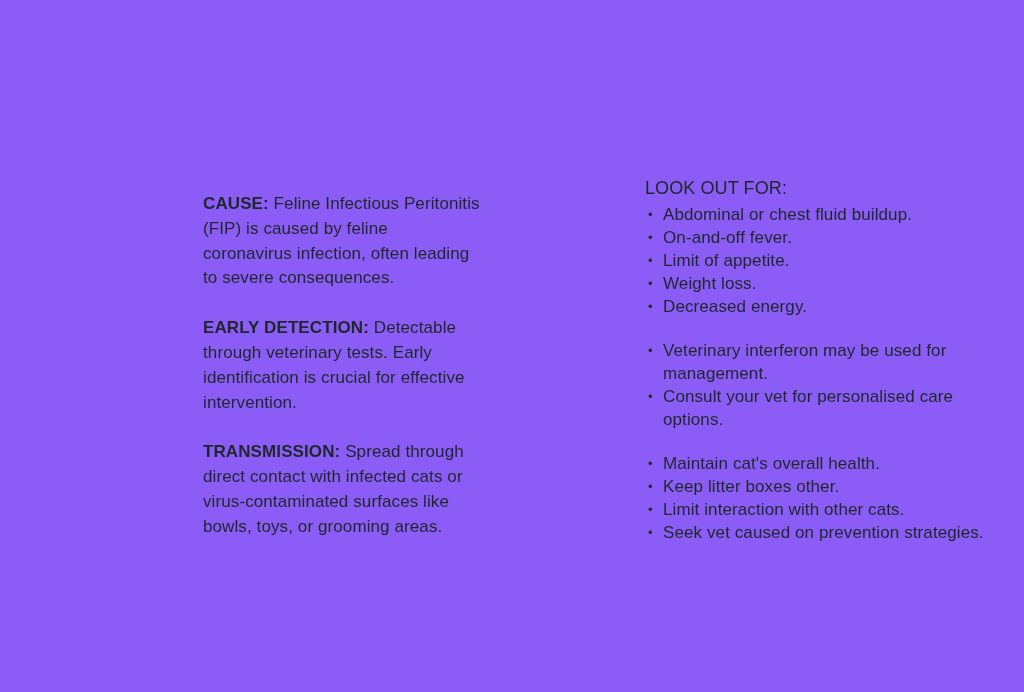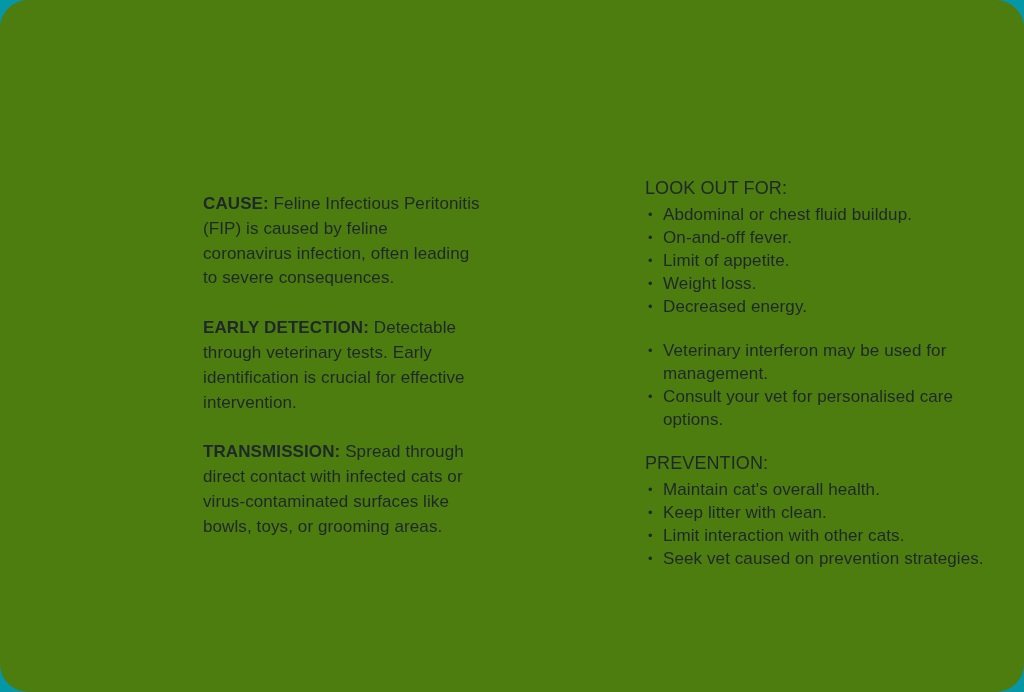--- a/index.html
+++ b/index.html
@@ -12,22 +12,21 @@
     background: #0697A7;
     font-family: "Liberation Sans", "DejaVu Sans", sans-serif;
     color: #1E282B;
     -webkit-font-smoothing: antialiased;
   }
   .canvas {
     position: relative;
     width: 1024px;
     height: 692px;
     overflow: hidden;
-    background: #4d7c0f;
-    border-radius: 28px;
+    background: #8b5cf6;
   }
   .col-left {
     position: absolute;
     left: 203px;
     top: 192px;
     width: 278px;
   }
   .col-right {
     position: absolute;
     left: 645px;
@@ -136,29 +135,28 @@
           <span class="bullet-text">Veterinary interferon may be used for management.</span>
         </li>
         <li>
           <span class="dot">•</span>
           <span class="bullet-text">Consult your vet for personalised care options.</span>
         </li>
       </ul>
     </div>
 
     <div class="section">
-      <h3>PREVENTION:</h3>
       <ul class="bullets">
         <li>
           <span class="dot">•</span>
           <span class="bullet-text">Maintain cat's overall health.</span>
         </li>
         <li>
           <span class="dot">•</span>
-          <span class="bullet-text">Keep litter with clean.</span>
+          <span class="bullet-text">Keep litter boxes other.</span>
         </li>
         <li>
           <span class="dot">•</span>
           <span class="bullet-text">Limit interaction with other cats.</span>
         </li>
         <li>
           <span class="dot">•</span>
           <span class="bullet-text">Seek vet caused on prevention strategies.</span>
         </li>
       </ul>

